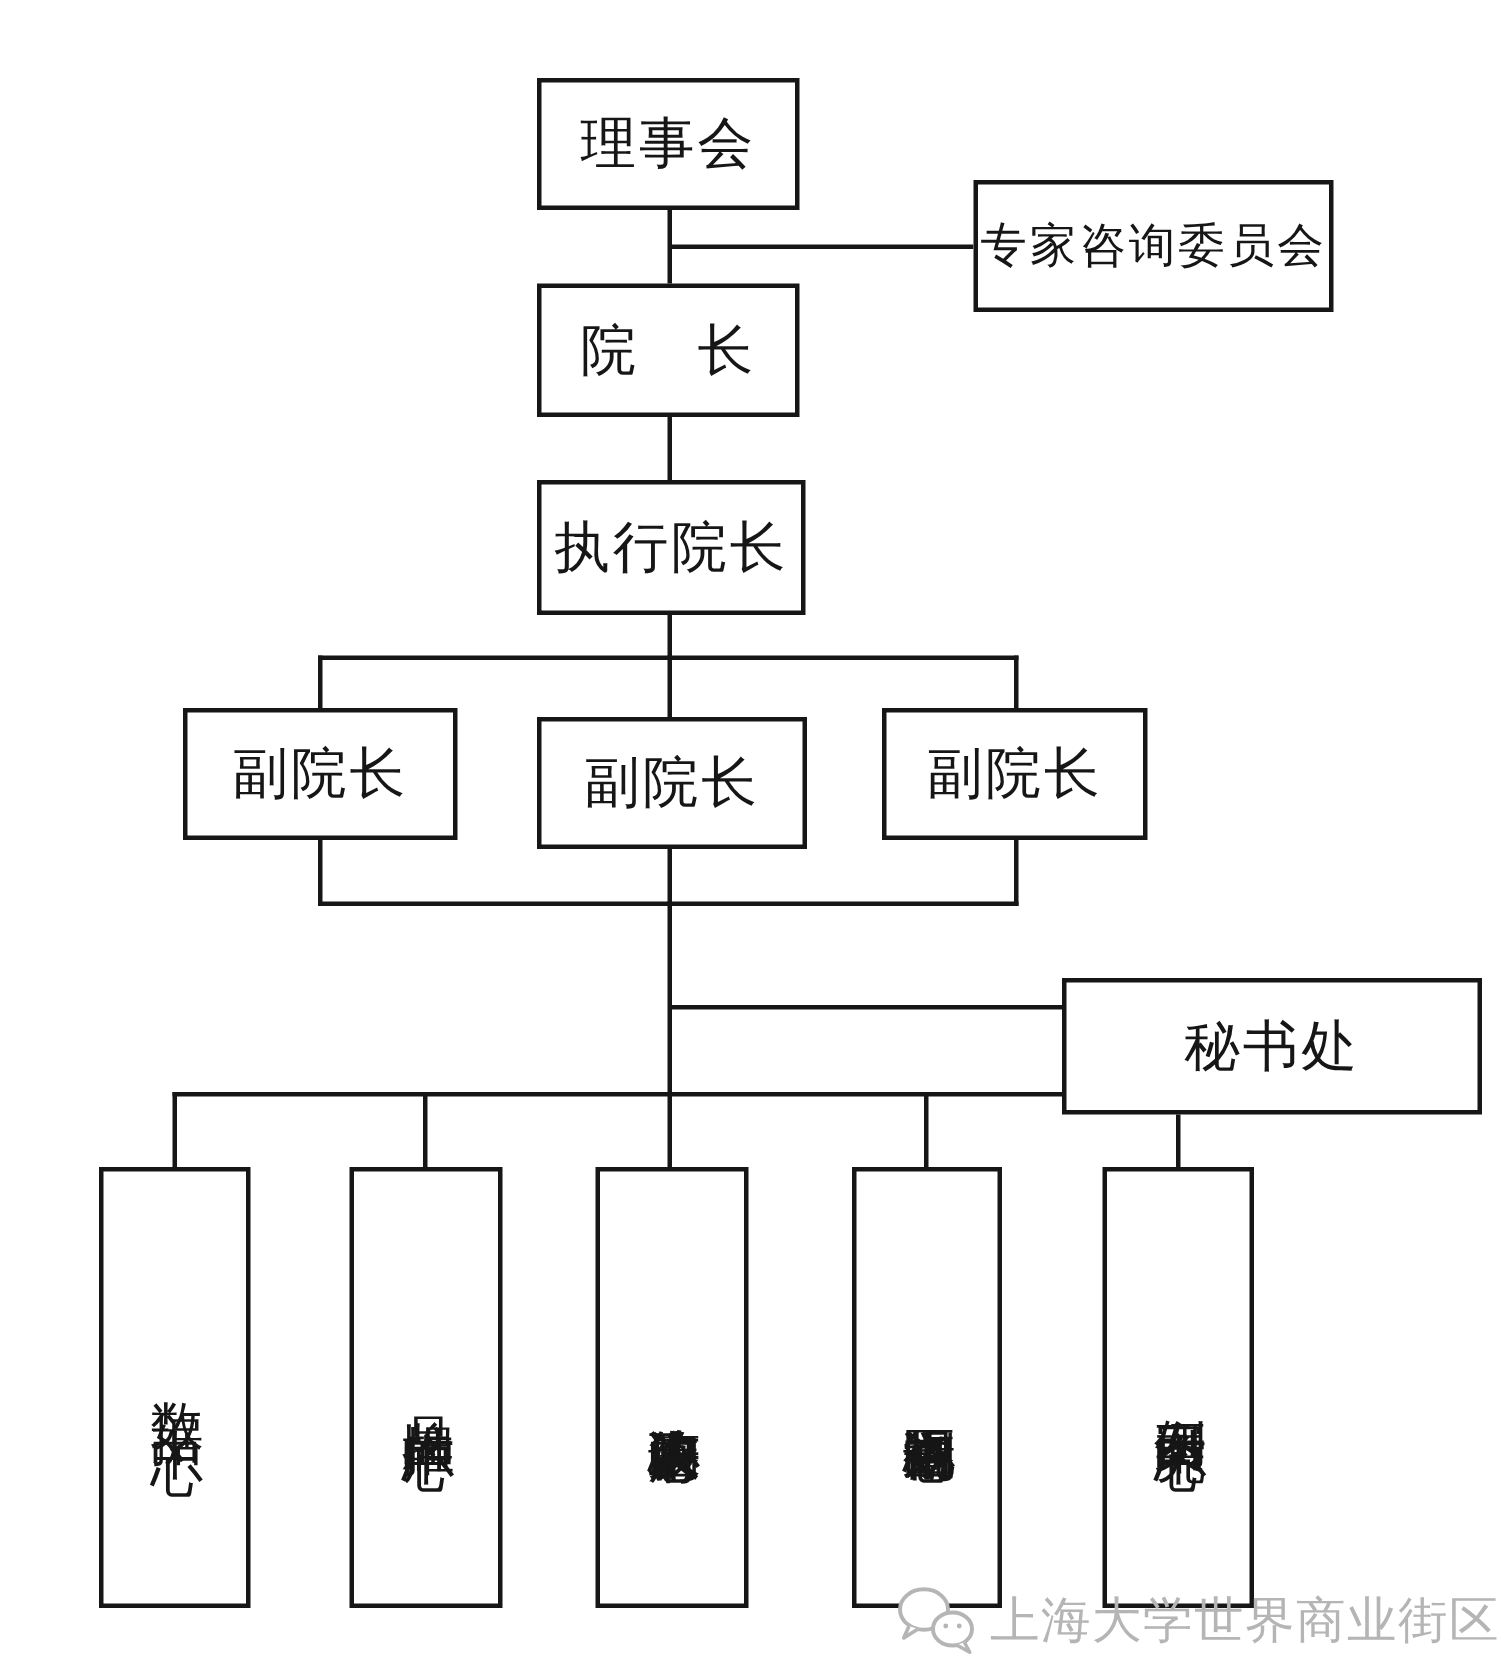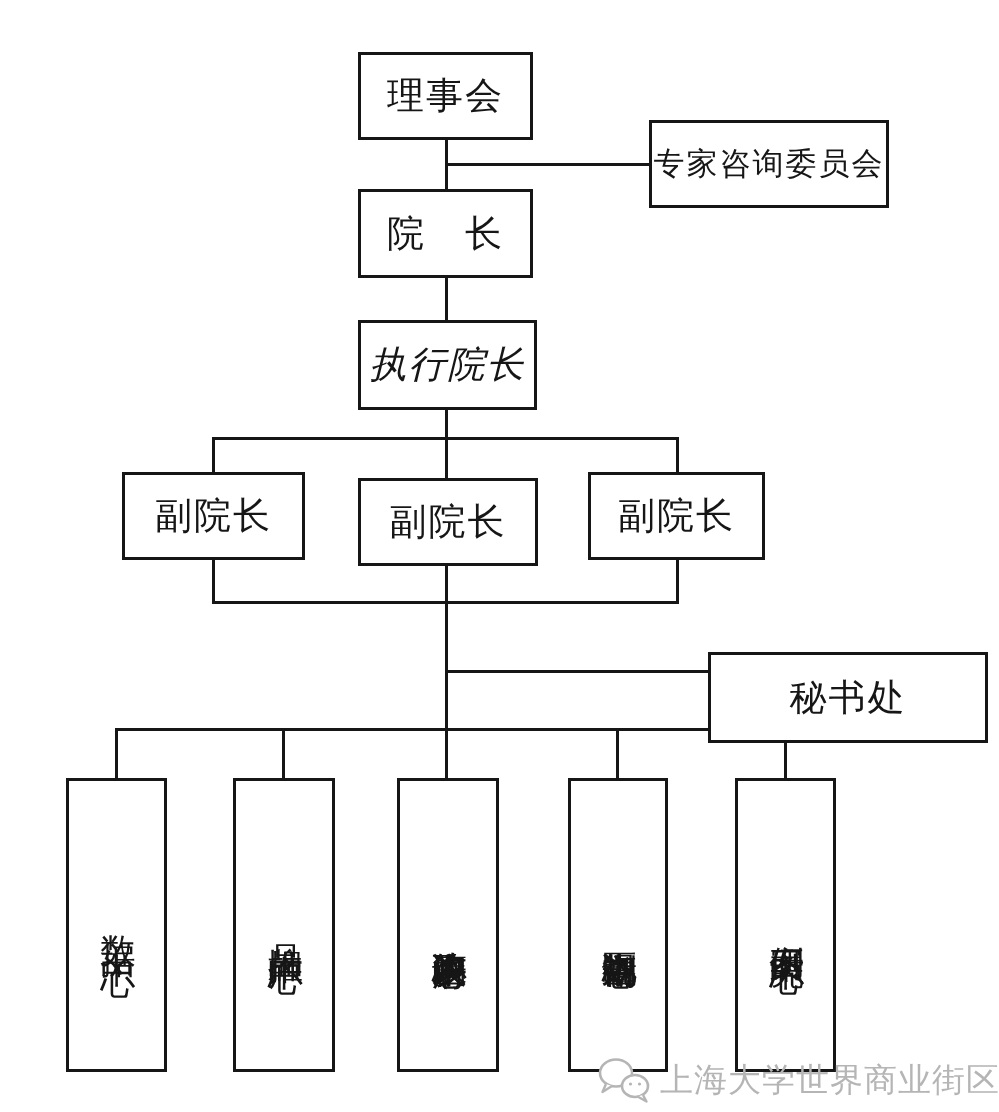--- a/index.html
+++ b/index.html
@@ -89,21 +89,21 @@
   </div>
 
   <div class="node fs-lg" style="left:358px; top:189px; width:175px; height:89px;">
     <span class="label">院　长</span>
   </div>
 
   <div class="node fs-md" style="left:649px; top:120px; width:240px; height:88px;">
     <span class="label">专家咨询委员会</span>
   </div>
 
-  <div class="node fs-lg" style="left:358px; top:320px; width:179px; height:90px;font-style:italic;">
+  <div class="node fs-lg" style="left:358px; top:320px; width:179px; height:90px;">
     <span class="label">执行院长</span>
   </div>
 
   <div class="node fs-lg" style="left:122px; top:472px; width:183px; height:88px;">
     <span class="label">副院长</span>
   </div>
 
   <div class="node fs-lg" style="left:358px; top:478px; width:180px; height:88px;">
     <span class="label">副院长</span>
   </div>

